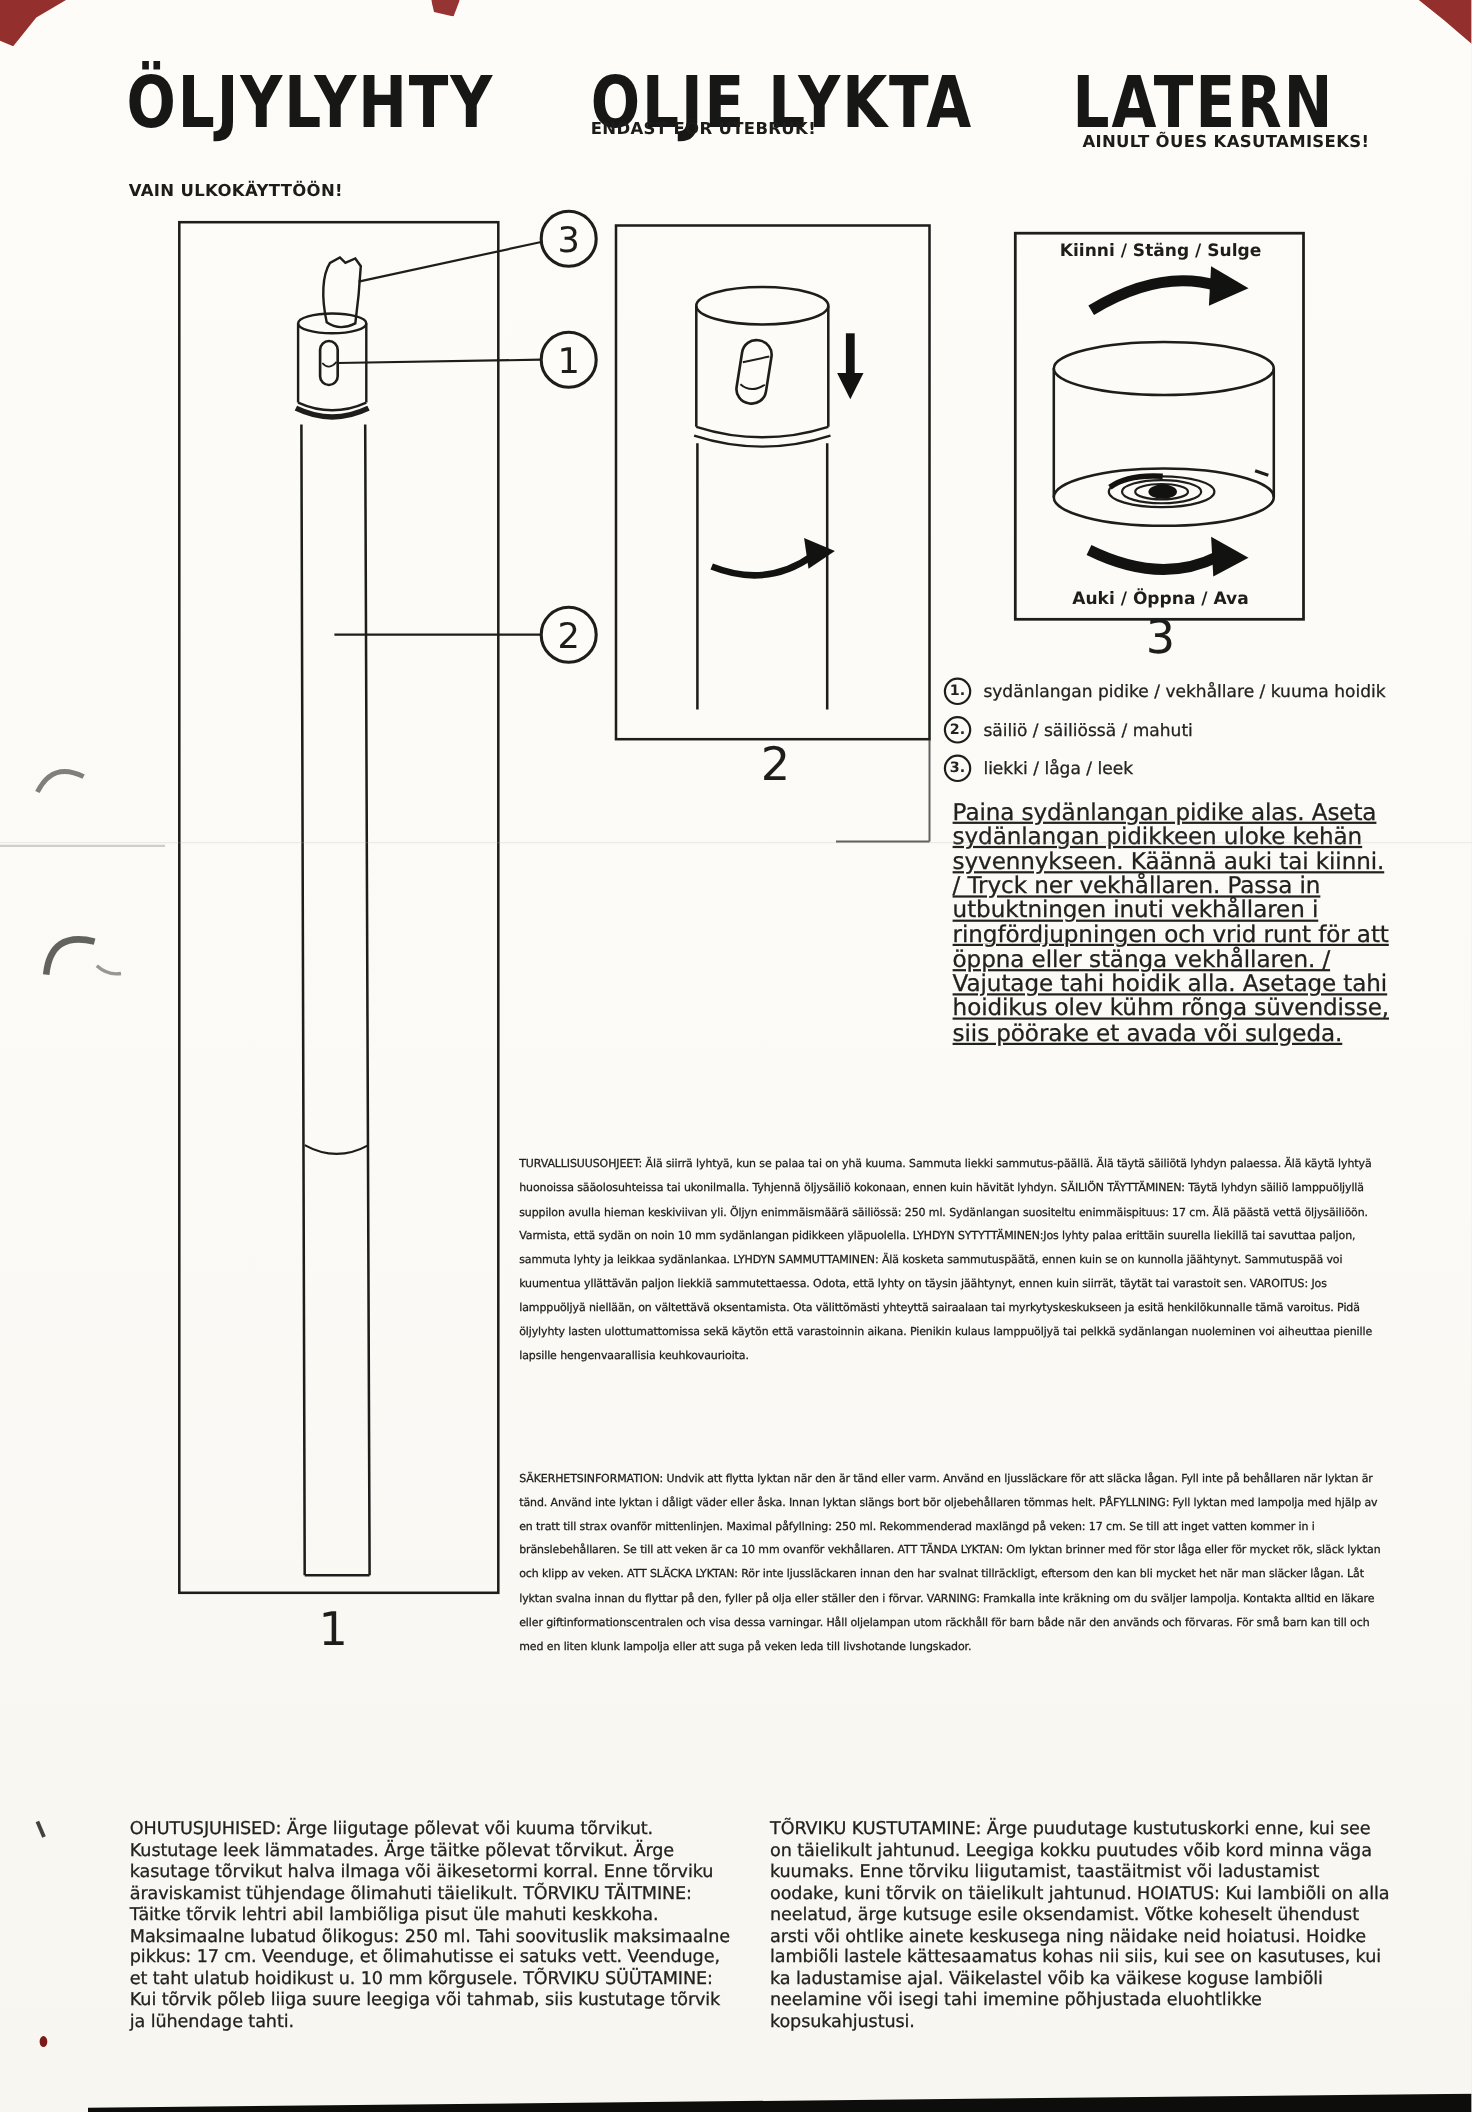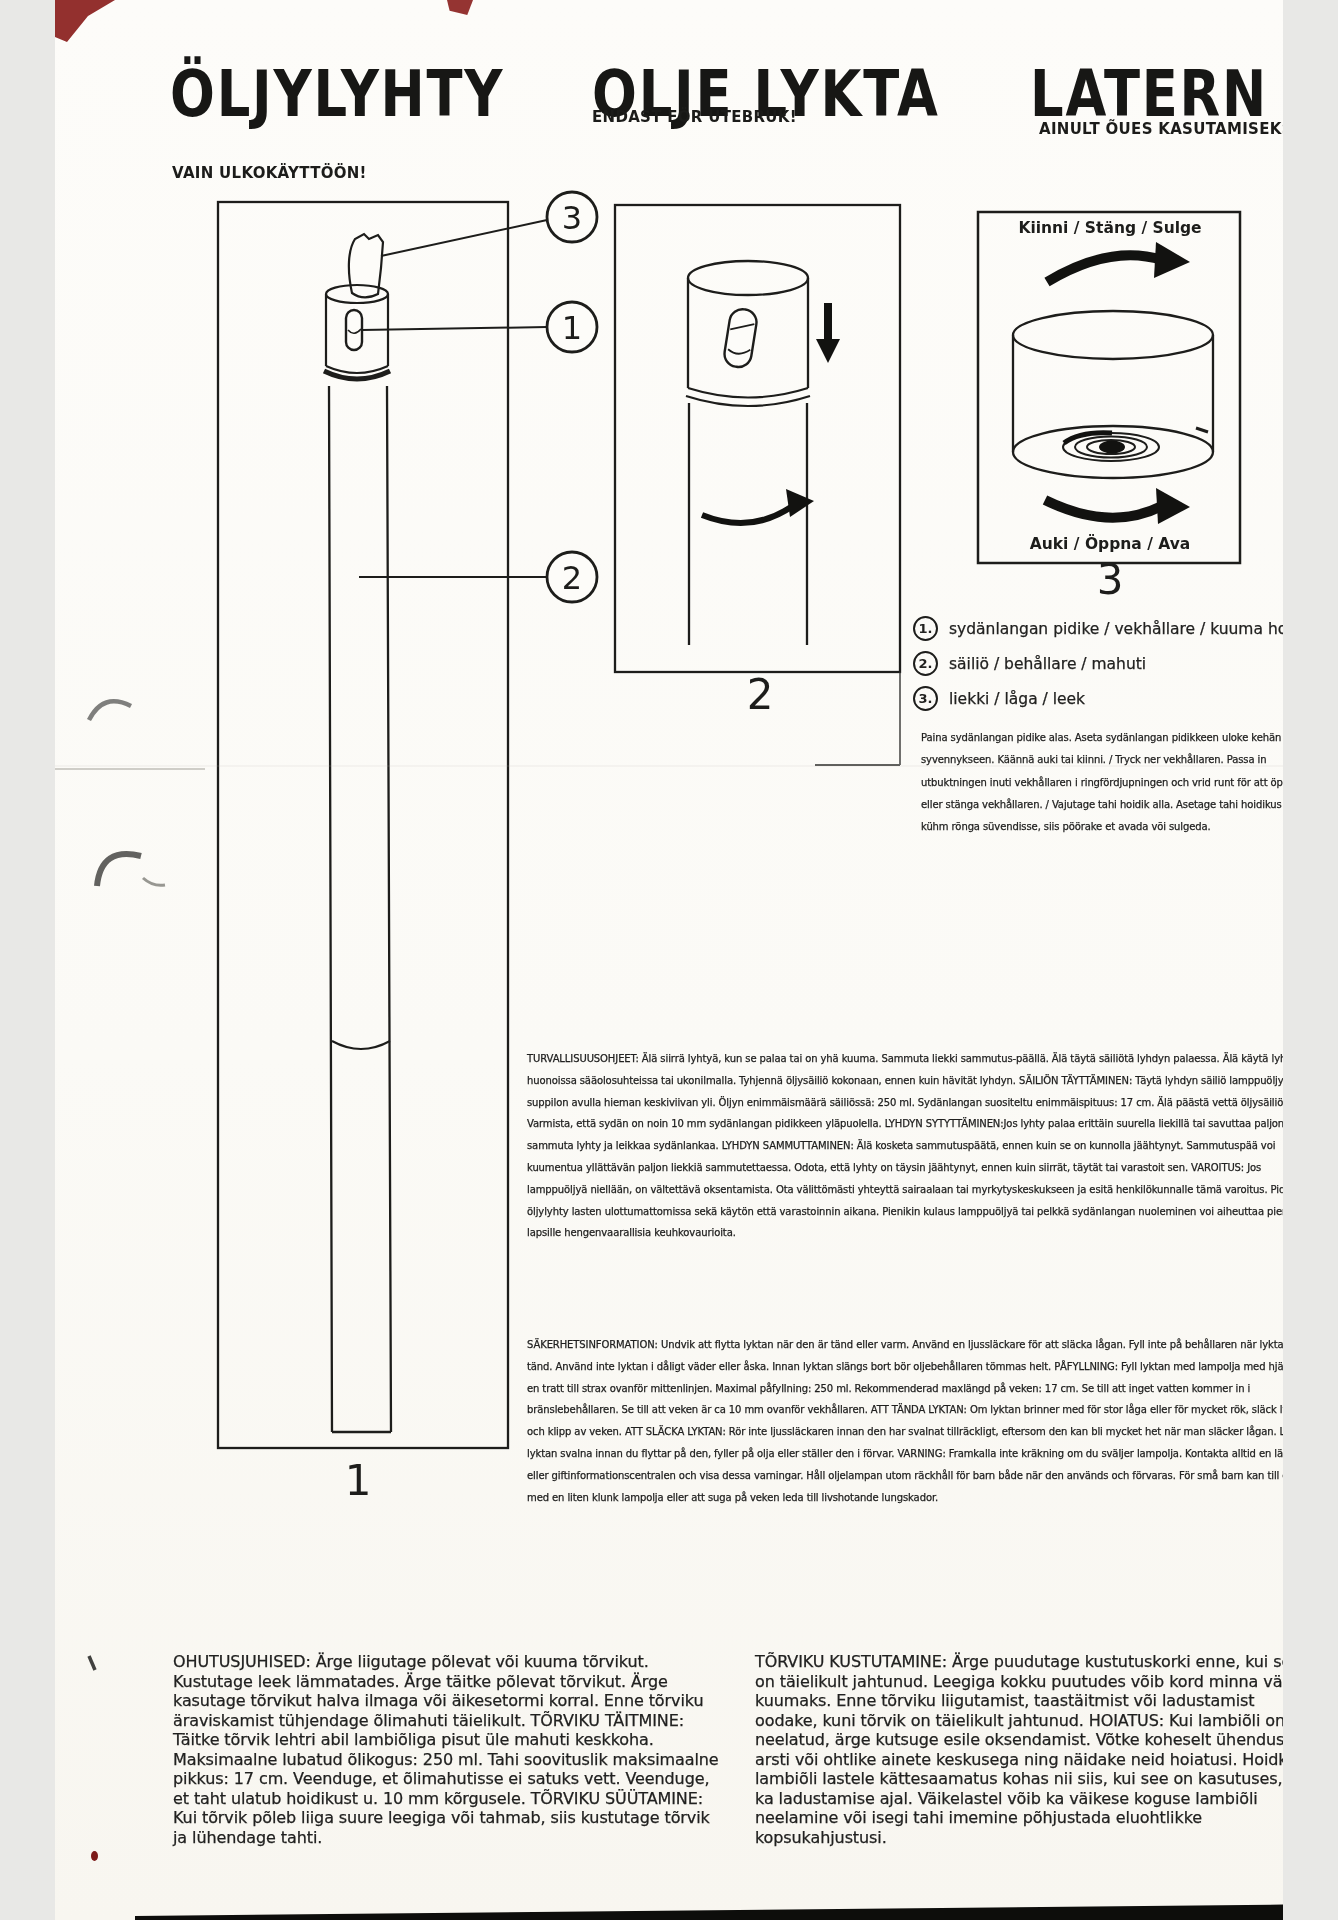--- a/index.html
+++ b/index.html
@@ -1,36 +1,36 @@
 <!DOCTYPE html>
 <html><head>
 <meta charset="utf-8">
 <style>
   html,body { margin:0; padding:0; background:#e8e8e6; }
   .page {
-    position:relative; width:1228px; height:1920px; margin:0 auto;
+    position:relative; width:1338px; height:1920px; margin:0 auto;
     background:linear-gradient(180deg,#fdfcf9 0%,#fbfaf6 55%,#f8f6f0 100%);
     overflow:hidden; font-family:"DejaVu Sans","Liberation Sans",sans-serif;
     color:#222220;
   }
   .title {
     position:absolute; font-weight:bold; font-size:60px; letter-spacing:2px;
     transform:scale(0.88,1.08); transform-origin:left top; white-space:nowrap;
     color:#171715;
   }
   .subtitle {
     position:absolute; font-weight:bold; font-size:15px; letter-spacing:0.3px;
     white-space:nowrap; color:#1c1c1a;
   }
   .para {
     position:absolute; font-size:10px; line-height:21.8px; letter-spacing:-0.1px;
     color:#212120; -webkit-text-stroke:0.25px #212120; text-align:left;
   }
   .para.et { font-size:16px; line-height:19.5px; }
-  .para.instr { font-size:10px; line-height:22.3px; }
+  .para.instr { font-size:21px; line-height:22.3px;text-decoration:underline; }
   .legend { position:absolute; left:858px; top:616px; width:412px; }
   .legend-row { display:flex; align-items:center; margin-bottom:10px; height:25px; }
   .legend-num {
     width:25px; height:25px; border:2.5px solid #1d1d1b; border-radius:50%;
     display:flex; align-items:center; justify-content:center;
     font-size:13px; font-weight:bold; flex:0 0 auto; box-sizing:border-box;
   }
   .legend-label { margin-left:11px; font-size:15.5px; -webkit-text-stroke:0.25px #212120; white-space:nowrap; }
   svg { position:absolute; overflow:visible; }
   svg text { font-family:"DejaVu Sans","Liberation Sans",sans-serif; fill:#1d1d1b; }
@@ -136,21 +136,21 @@
     <text class="fig-label" x="150" y="394" text-anchor="middle">3</text>
   </svg>
 
   <div class="legend">
     <div class="legend-row">
       <span class="legend-num">1.</span>
       <span class="legend-label">sydänlangan pidike / vekhållare / kuuma hoidik</span>
     </div>
     <div class="legend-row">
       <span class="legend-num">2.</span>
-      <span class="legend-label">säiliö / behållare / mahuti</span>
+      <span class="legend-label">säiliö / säiliössä / mahuti</span>
     </div>
     <div class="legend-row">
       <span class="legend-num">3.</span>
       <span class="legend-label">liekki / låga / leek</span>
     </div>
   </div>
 
   <div class="para instr" style="left:866px; top:727px; width:404px;">Paina sydänlangan pidike alas. Aseta sydänlangan pidikkeen uloke kehän syvennykseen. Käännä auki tai kiinni. / Tryck ner vekhållaren. Passa in utbuktningen inuti vekhållaren i ringfördjupningen och vrid runt för att öppna eller stänga vekhållaren. / Vajutage tahi hoidik alla. Asetage tahi hoidikus olev kühm rõnga süvendisse, siis pöörake et avada või sulgeda.</div>
 
   <div class="para" style="left:472px; top:1048px; width:790px;">TURVALLISUUSOHJEET: Älä siirrä lyhtyä, kun se palaa tai on yhä kuuma. Sammuta liekki sammutus-päällä. Älä täytä säiliötä lyhdyn palaessa. Älä käytä lyhtyä huonoissa sääolosuhteissa tai ukonilmalla. Tyhjennä öljysäiliö kokonaan, ennen kuin hävität lyhdyn. SÄILIÖN TÄYTTÄMINEN: Täytä lyhdyn säiliö lamppuöljyllä suppilon avulla hieman keskiviivan yli. Öljyn enimmäismäärä säiliössä: 250 ml. Sydänlangan suositeltu enimmäispituus: 17 cm. Älä päästä vettä öljysäiliöön. Varmista, että sydän on noin 10 mm sydänlangan pidikkeen yläpuolella. LYHDYN SYTYTTÄMINEN:Jos lyhty palaa erittäin suurella liekillä tai savuttaa paljon, sammuta lyhty ja leikkaa sydänlankaa. LYHDYN SAMMUTTAMINEN: Älä kosketa sammutuspäätä, ennen kuin se on kunnolla jäähtynyt. Sammutuspää voi kuumentua yllättävän paljon liekkiä sammutettaessa. Odota, että lyhty on täysin jäähtynyt, ennen kuin siirrät, täytät tai varastoit sen. VAROITUS: Jos lamppuöljyä niellään, on vältettävä oksentamista. Ota välittömästi yhteyttä sairaalaan tai myrkytyskeskukseen ja esitä henkilökunnalle tämä varoitus. Pidä öljylyhty lasten ulottumattomissa sekä käytön että varastoinnin aikana. Pienikin kulaus lamppuöljyä tai pelkkä sydänlangan nuoleminen voi aiheuttaa pienille lapsille hengenvaarallisia keuhkovaurioita.</div>

